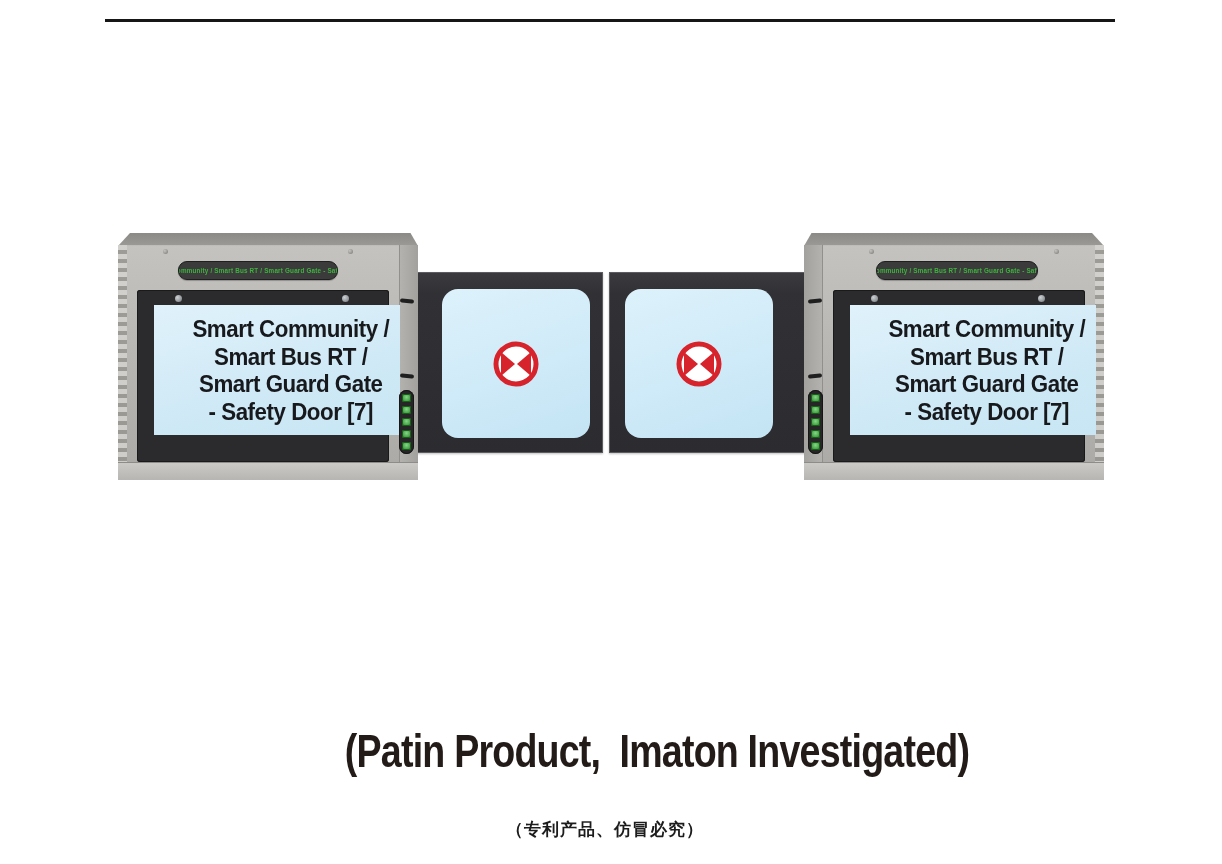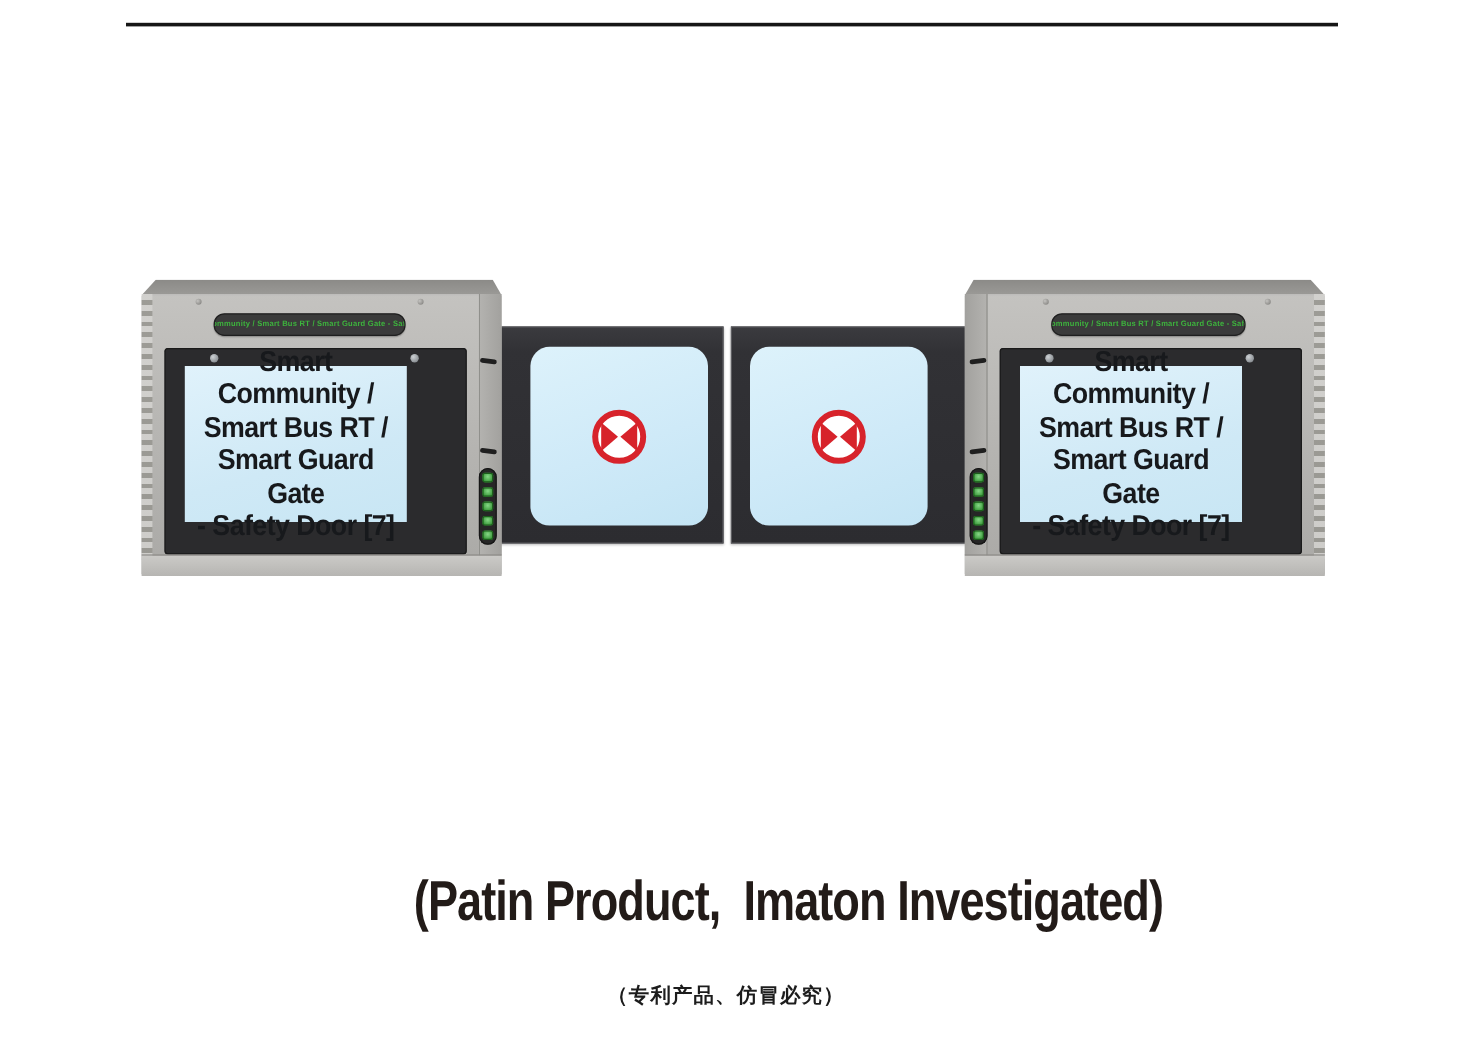--- a/index.html
+++ b/index.html
@@ -64,23 +64,23 @@
   .cabinet-left  .bezel{left:19px;}
   .cabinet-right .bezel{right:19px;}
   .screw{position:absolute;width:7px;height:7px;border-radius:50%;top:5px;
     background:radial-gradient(circle at 35% 35%,#cdd1d4,#8d9296 70%,#686c70);}
   .screw-a{left:38px;} .screw-b{right:40px;}
   .mini-screw{position:absolute;width:5px;height:5px;border-radius:50%;top:16px;z-index:4;
     background:radial-gradient(circle at 35% 35%,#c4c3c0,#8a8986 75%);}
   .mini-screw-a{left:45px;} .mini-screw-b{right:65px;}
   .cabinet-right .mini-screw-a{left:65px;} .cabinet-right .mini-screw-b{right:45px;}
 
-  .screen{position:absolute;left:17px;top:15px;width:185px;height:130px;
+  .screen{position:absolute;left:17px;top:15px;width:218px;height:130px;
     background:linear-gradient(165deg,#e0f2fb 0%,var(--screen-bg,#cfe9f6) 60%,#c8e6f4 100%);
-    display:flex;align-items:center;justify-content:center;text-align:center;}
+    display:flex;align-items:center;justify-content:center;text-align:center;padding-left:28px;}
   .screen-text{font-weight:700;font-size:24px;line-height:27.5px;color:var(--screen-text,#17191c);
     white-space:pre-line;transform:scaleX(.93);letter-spacing:-.5px;}
 
   .slot{position:absolute;width:14px;height:4px;background:#1f1f1f;border-radius:2px;z-index:5;}
   .cabinet-left  .slot{right:4px;transform:rotate(7deg);}
   .cabinet-right .slot{left:4px;transform:rotate(-7deg);}
   .slot-1{top:66px;} .slot-2{top:141px;}
   .led-strip{position:absolute;top:157px;width:15px;height:64px;background:#262626;border-radius:8px;z-index:5;
     display:flex;flex-direction:column;align-items:center;justify-content:space-evenly;
     box-shadow:inset 0 0 0 1px #161616;}

